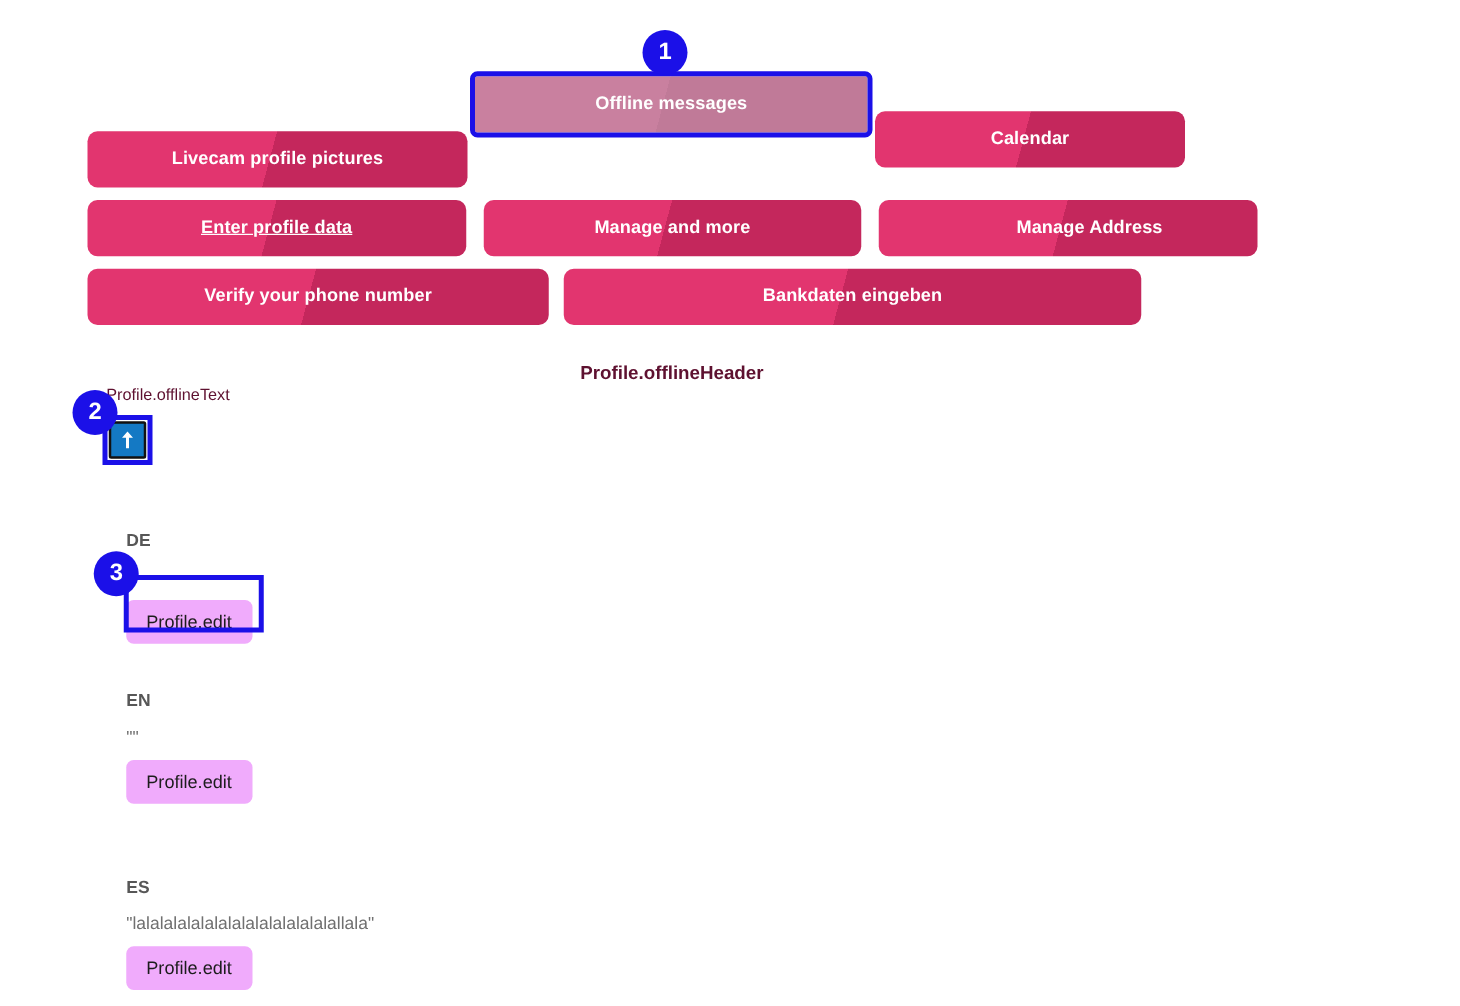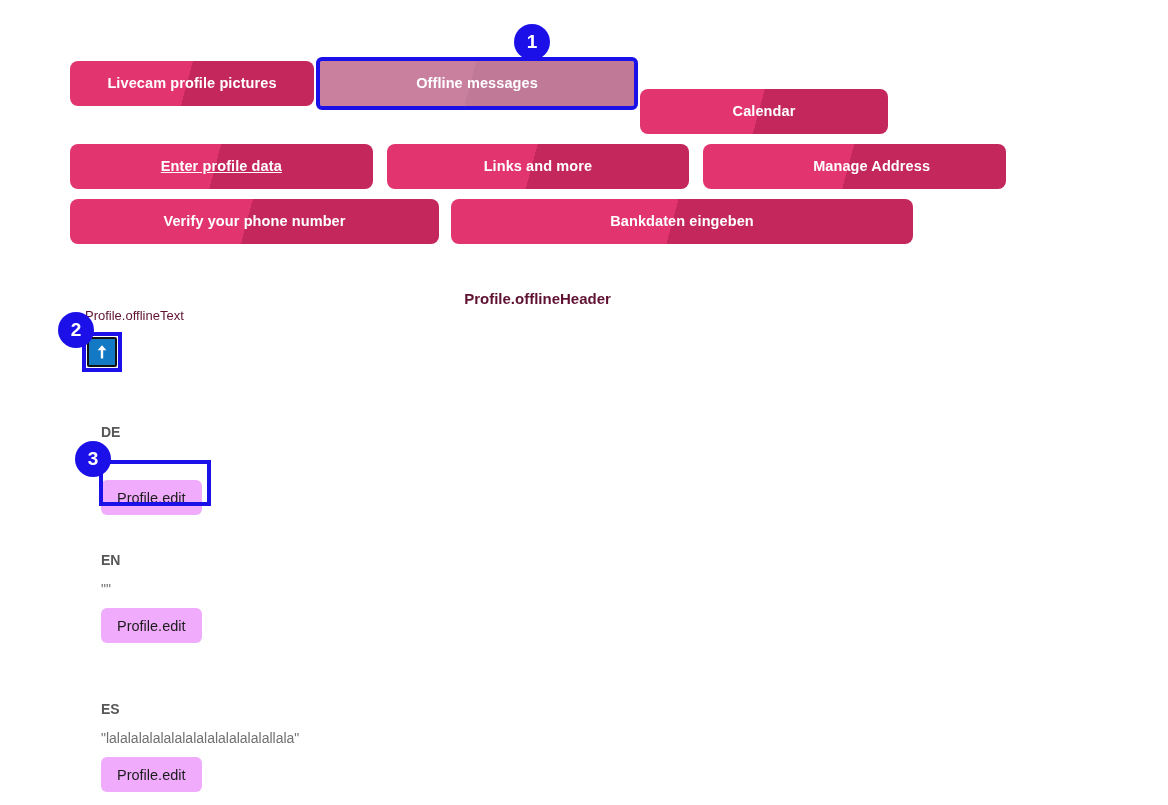--- a/index.html
+++ b/index.html
@@ -49,21 +49,21 @@
   .nav-btn.active {
     background: linear-gradient(105deg, #c9809f 0%, #c9809f 48%, #c07a98 48%, #c07a98 100%);
     border-radius: 2px;
   }
   .hl-box {
     outline: 4px solid #1b10e8;
     outline-offset: 0px;
   }
 
   
-  .r1 .nav-btn:nth-child(1) { width: 244px; }
+  .r1 .nav-btn:nth-child(1) { width: 304px; margin-top: 44px; }
   .r1 .nav-btn:nth-child(2) { width: 314px; margin-left: 6px; }
   .r1 .nav-btn:nth-child(3) { width: 248px; margin-left: 6px; margin-top: 28px; }
   
   .r2 .nav-btn:nth-child(1) { width: 304px; text-decoration: underline; }
   .r2 .nav-btn:nth-child(2) { width: 304px; margin-left: 14px; }
   .r2 .nav-btn:nth-child(3) { width: 304px; margin-left: 14px; padding-left: 44px; }
   
   .r3 .nav-btn:nth-child(1) { width: 369px; }
   .r3 .nav-btn:nth-child(2) { width: 462px; margin-left: 12px; }
 
@@ -175,21 +175,21 @@
 <div id="nav-tabs">
 
   <div class="nav-row r1">
     <button class="nav-btn">Livecam profile pictures</button>
     <button class="nav-btn active hl-box">Offline messages</button>
     <button class="nav-btn">Calendar</button>
   </div>
 
   <div class="nav-row r2">
     <button class="nav-btn">Enter profile data</button>
-    <button class="nav-btn">Links and more</button>
+    <button class="nav-btn">Manage and more</button>
     <button class="nav-btn">Manage Address</button>
   </div>
 
   <div class="nav-row r3">
     <button class="nav-btn">Verify your phone number</button>
     <button class="nav-btn">Bankdaten eingeben</button>
   </div>
 
 </div>
 

